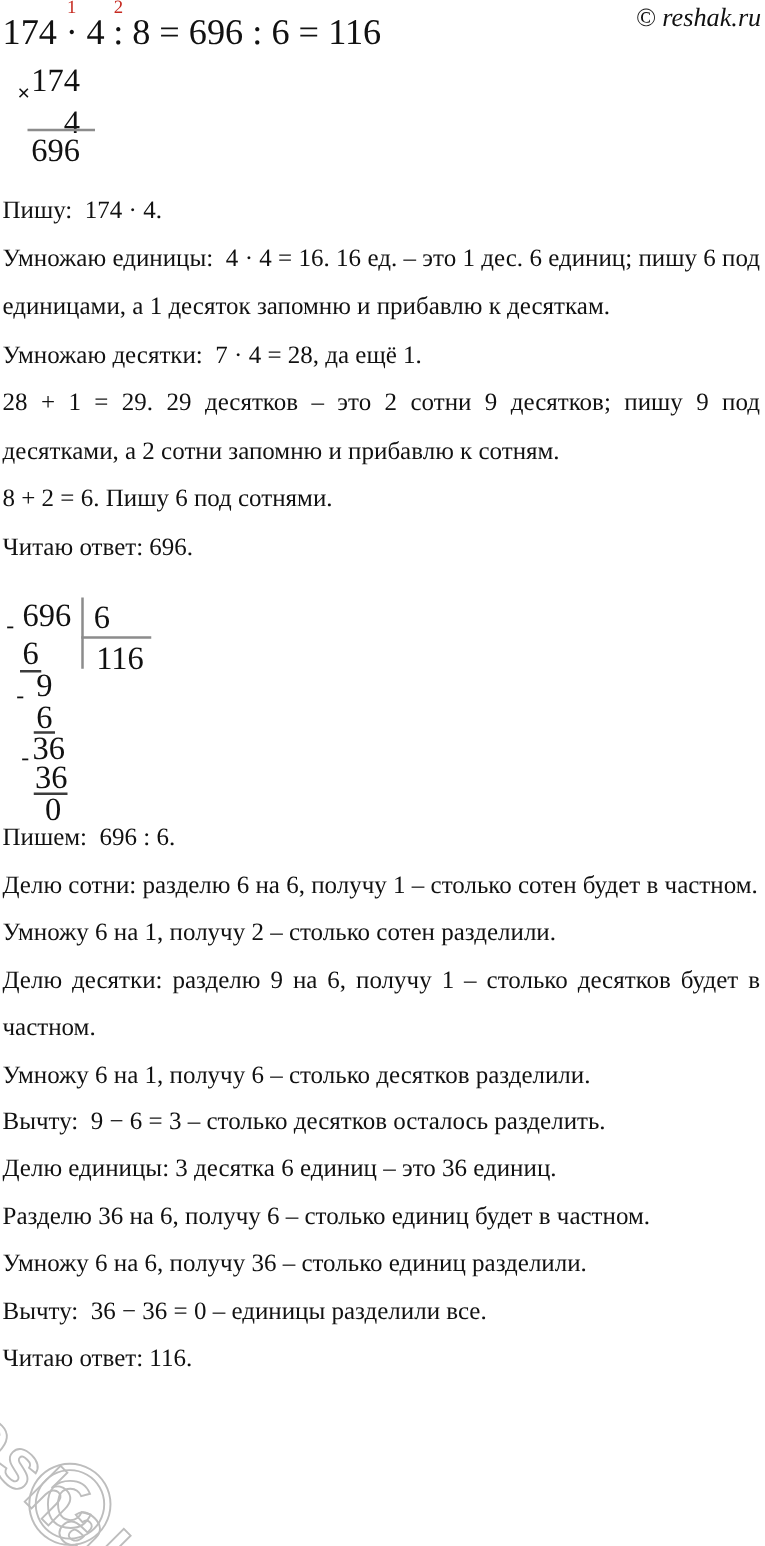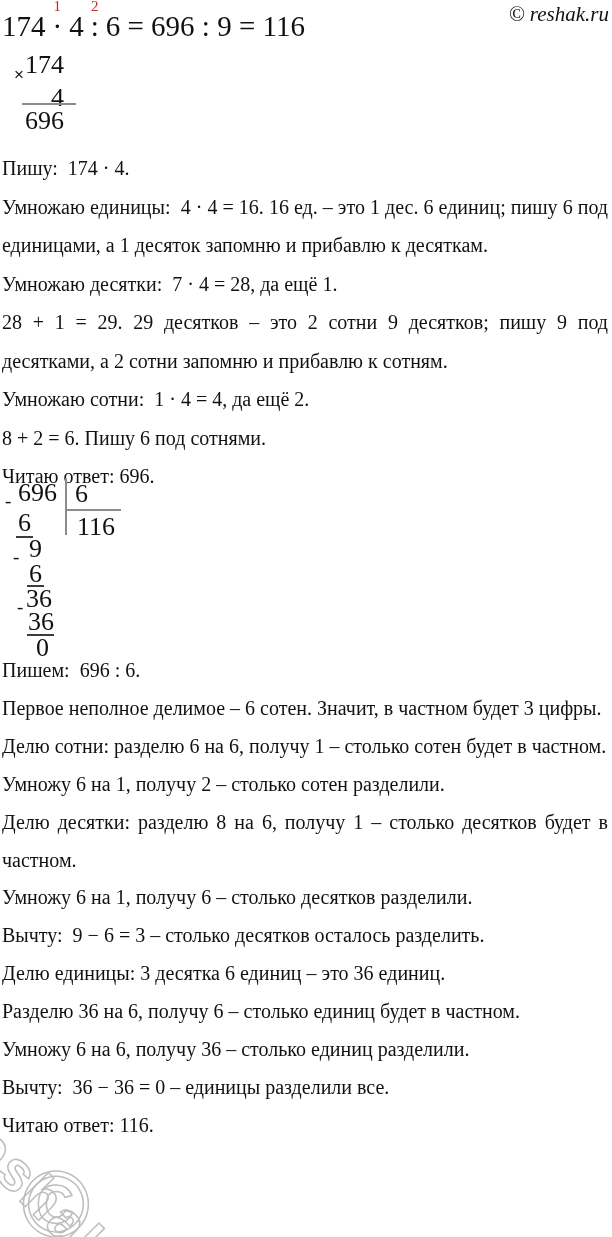--- a/index.html
+++ b/index.html
@@ -80,36 +80,35 @@
 </head>
 <body>
 
 <div id="page">
 
   <div class="wm wm-text">reshak.ru</div>
   <div class="wm wm-copy">©</div>
 
   <div class="copyright">© reshak.ru</div>
 
-  <div class="expr"><span>174</span><span class="op"><span class="opmark">1</span><span>·</span></span><span>4</span><span class="op"><span class="opmark">2</span><span>:</span></span><span>6 = 696 : 9 = 116</span></div>
+  <div class="expr"><span>174</span><span class="op"><span class="opmark">1</span><span>·</span></span><span>4</span><span class="op"><span class="opmark">2</span><span>:</span></span><span>8 = 696 : 6 = 116</span></div>
 
   <div class="mult">
     <span class="msign">×</span>
     <div class="mrow r1">174</div>
     <div class="mrow r2">4</div>
     <div class="mline"></div>
     <div class="mrow r3">696</div>
   </div>
 
   <div class="tblock tblock1">
     <p>Пишу:&nbsp; 174 · 4.</p>
     <p>Умножаю единицы:&nbsp; 4 · 4 = 16. 16 ед. – это 1 дес. 6 единиц; пишу 6 под единицами, а 1 десяток запомню и прибавлю к десяткам.</p>
     <p>Умножаю десятки:&nbsp; 7 · 4 = 28, да ещё 1.</p>
     <p>28 + 1 = 29. 29 десятков – это 2 сотни 9 десятков; пишу 9 под десятками, а 2 сотни запомню и прибавлю к сотням.</p>
-    <p>Умножаю сотни:&nbsp; 1 · 4 = 4, да ещё 2.</p>
     <p>8 + 2 = 6. Пишу 6 под сотнями.</p>
     <p>Читаю ответ: 696.</p>
   </div>
 
   <div class="division">
     <span class="d-minus dm1">-</span>
     <span class="d-dividend">696</span>
     <div class="d-vline"></div>
     <span class="d-divisor">6</span>
     <div class="d-hline"></div>
@@ -122,24 +121,23 @@
     <div class="d-ul d-ul2"></div>
     <span class="d-minus dm3">-</span>
     <span class="d-rem2">36</span>
     <span class="d-sub3">36</span>
     <div class="d-ul d-ul3"></div>
     <span class="d-remf">0</span>
   </div>
 
   <div class="tblock tblock2">
     <p>Пишем:&nbsp; 696 : 6.</p>
-    <p>Первое неполное делимое – 6 сотен. Значит, в частном будет 3 цифры.</p>
     <p>Делю сотни: разделю 6 на 6, получу 1 – столько сотен будет в частном.</p>
     <p>Умножу 6 на 1, получу 2 – столько сотен разделили.</p>
-    <p>Делю десятки: разделю 8 на 6, получу 1 – столько десятков будет в частном.</p>
+    <p>Делю десятки: разделю 9 на 6, получу 1 – столько десятков будет в частном.</p>
     <p>Умножу 6 на 1, получу 6 – столько десятков разделили.</p>
     <p>Вычту:&nbsp; 9 − 6 = 3 – столько десятков осталось разделить.</p>
     <p>Делю единицы: 3 десятка 6 единиц – это 36 единиц.</p>
     <p>Разделю 36 на 6, получу 6 – столько единиц будет в частном.</p>
     <p>Умножу 6 на 6, получу 36 – столько единиц разделили.</p>
     <p>Вычту:&nbsp; 36 − 36 = 0 – единицы разделили все.</p>
     <p>Читаю ответ: 116.</p>
   </div>
 
 </div>

